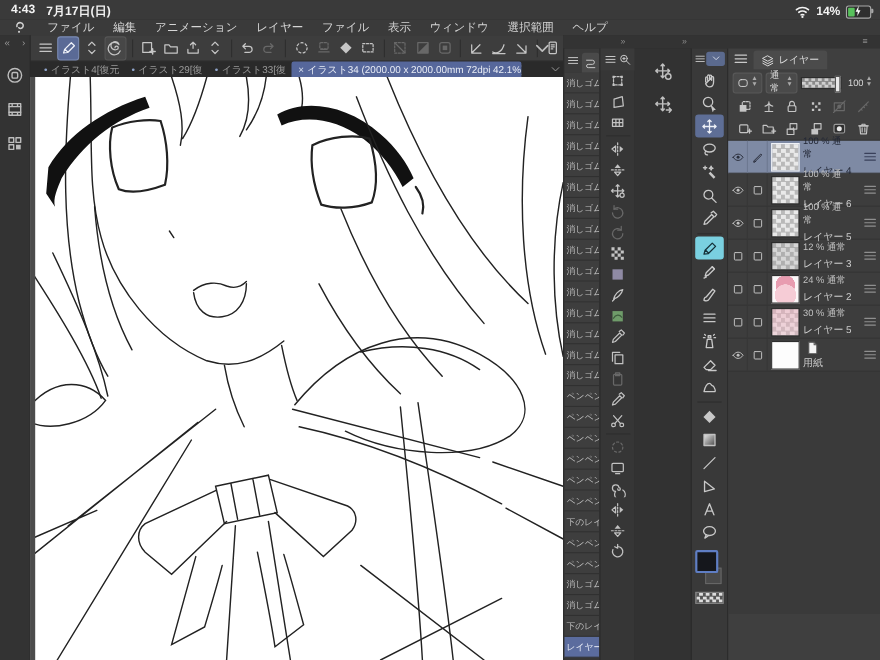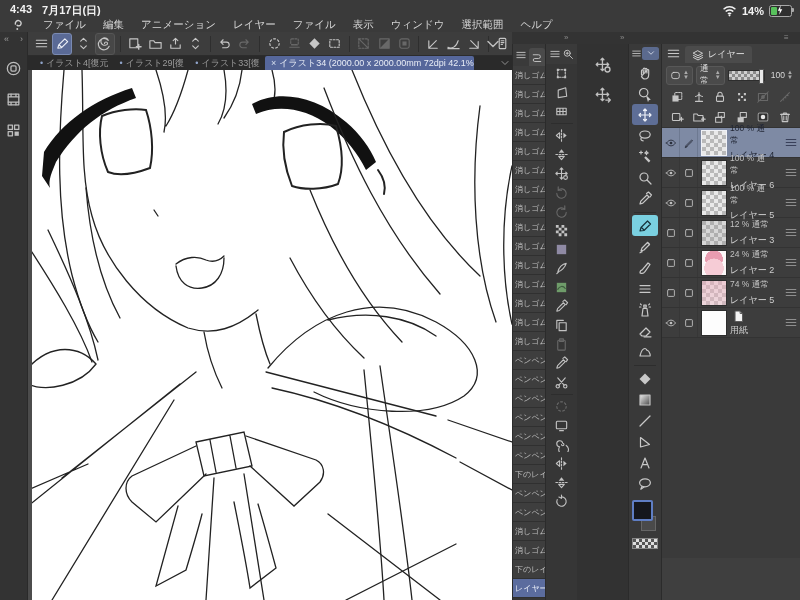--- a/index.html
+++ b/index.html
@@ -1373,21 +1373,21 @@
           <span class="lcell">
             <span class="icn">
               <svg viewBox="0 0 16 16">
                 <rect x="3.5" y="3.5" width="9" height="9" rx="1"></rect>
               </svg>
             </span>
           </span>
           <span class="lthumb t-pinksketch"></span>
           <span class="linfo">
             <span class="lmeta">
-              <span>74 % 通常</span>
+              <span>30 % 通常</span>
               <span class="icn" style="width:13px;height:13px"></span>
             </span>
             <span class="lname">レイヤー 5</span>
           </span>
           <span class="lmenu icn">
             <svg viewBox="0 0 16 16">
               <path d="M2.5 4.5h11M2.5 8h11M2.5 11.5h11"></path>
             </svg>
           </span>
         </div>

